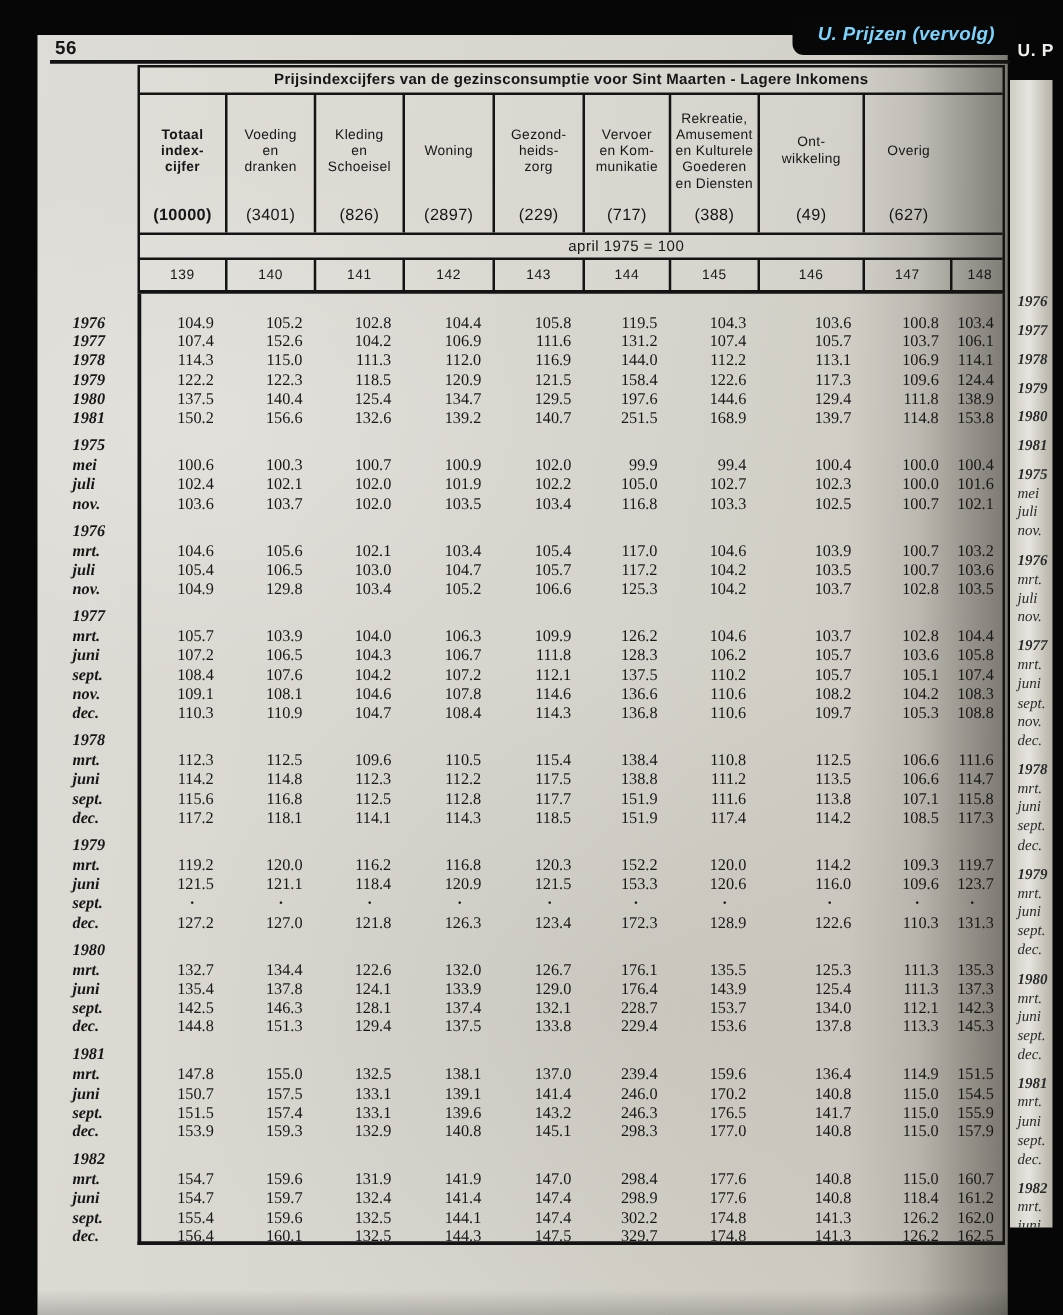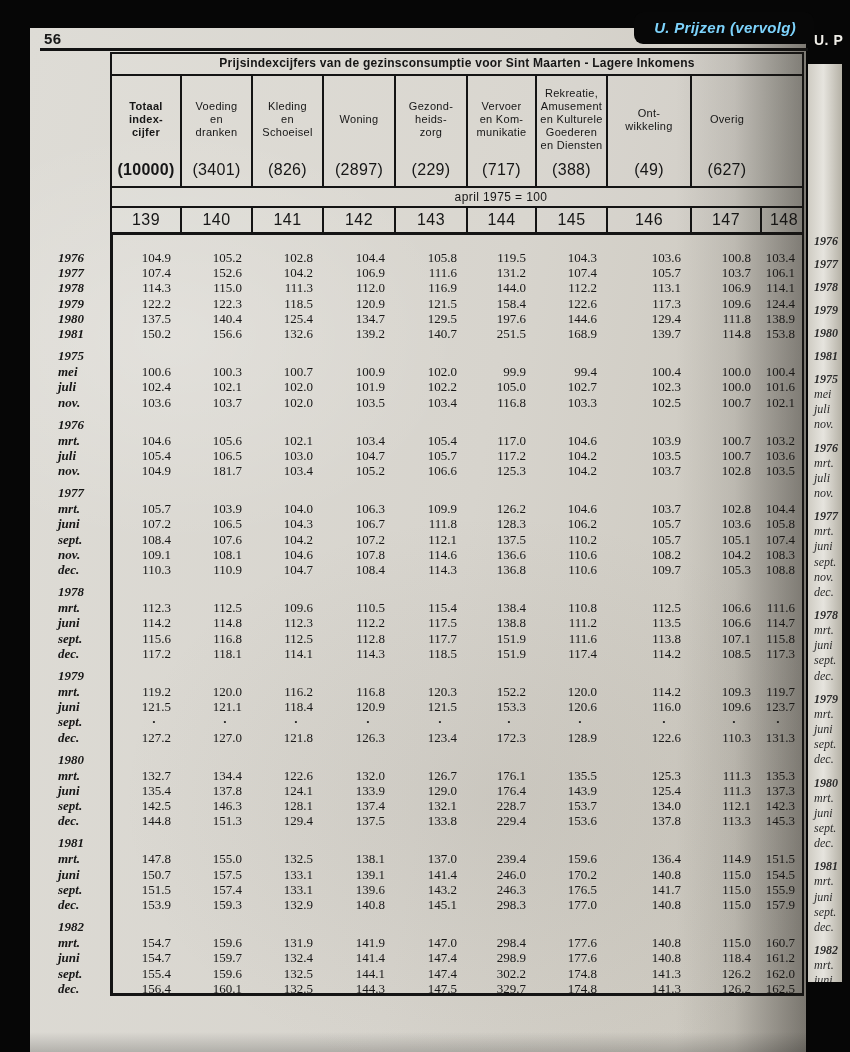--- a/index.html
+++ b/index.html
@@ -52,28 +52,28 @@
     height:20px;line-height:19px;border-bottom:2px solid #141414;
     text-align:center;font-size:12px;font-weight:700;letter-spacing:0.25px;
     white-space:nowrap;overflow:hidden;
   }
   .head-grid{display:grid;grid-template-columns:var(--cols);height:112px;border-bottom:2px solid #141414;box-sizing:border-box;}
   .hcell{border-right:2px solid #141414;display:flex;flex-direction:column;box-sizing:border-box;padding:2px 1px 7px 1px;}
   .hcell.last{border-right:none;}
   .hname{flex:1;display:flex;align-items:center;justify-content:center;text-align:center;
     font-size:11px;line-height:13px;letter-spacing:0.3px;}
   .hname.bold,.hweight.bold{font-weight:700;}
-  .hweight{text-align:center;font-size:16px;letter-spacing:0.3px;}
+  .hweight{text-align:center;font-size:13px;letter-spacing:0.3px;}
   .base-row{height:18px;position:relative;}
   .base-note{
     position:absolute;top:2px;left:50%;transform:translateX(calc(-50% + 44px));
     font-size:12px;letter-spacing:0.4px;white-space:nowrap;
   }
   .codes-grid{display:grid;grid-template-columns:var(--cols);border-top:2px solid #141414;height:26px;box-sizing:border-box;}
-  .ccell{border-right:2px solid #141414;text-align:center;line-height:24px;font-size:16px;letter-spacing:0.5px;}
+  .ccell{border-right:2px solid #141414;text-align:center;line-height:24px;font-size:11px;letter-spacing:0.5px;}
   .ccell.last{border-right:none;}
   
   .data-zone{position:relative;width:760px;padding-top:8px;box-sizing:border-box;}
   .data-zone::before{content:'';position:absolute;left:66px;top:0;bottom:0;width:3px;background:#141414;}
   .data-zone::after{content:'';position:absolute;right:0;top:0;bottom:0;width:2px;background:#141414;}
   .data-bottom{position:absolute;left:66px;right:0;bottom:0;height:3px;background:#141414;}
   .row{display:grid;grid-template-columns:66px var(--cols);height:15.2px;line-height:15.2px;}
   .row.group-head{height:16px;line-height:16px;margin-top:7px;}
   .row-label{
     font-family:"Liberation Serif",serif;font-style:italic;font-weight:700;
@@ -330,21 +330,21 @@
           <div class="cell">105.7</div>
           <div class="cell">117.2</div>
           <div class="cell">104.2</div>
           <div class="cell">103.5</div>
           <div class="cell">100.7</div>
           <div class="cell">103.6</div>
         </div>
         <div class="row">
           <div class="row-label">nov.</div>
           <div class="cell">104.9</div>
-          <div class="cell">181.7</div>
+          <div class="cell">129.8</div>
           <div class="cell">103.4</div>
           <div class="cell">105.2</div>
           <div class="cell">106.6</div>
           <div class="cell">125.3</div>
           <div class="cell">104.2</div>
           <div class="cell">103.7</div>
           <div class="cell">102.8</div>
           <div class="cell">103.5</div>
         </div>
         <div class="row group-head">

